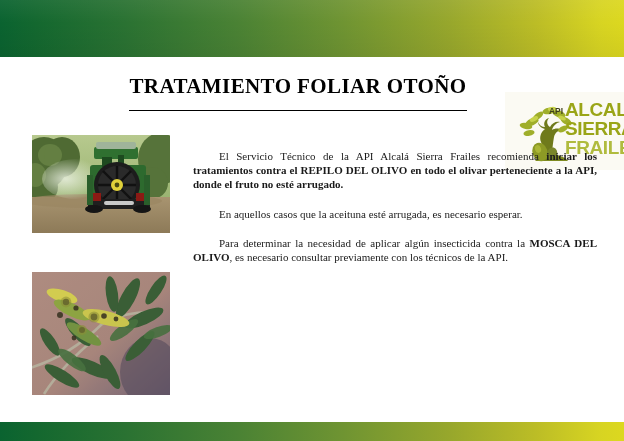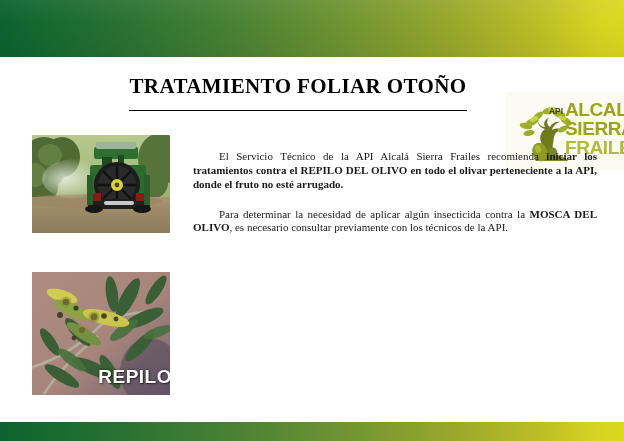--- a/index.html
+++ b/index.html
@@ -335,23 +335,23 @@
         <circle cx="42" cy="66" r="2.4"></circle>
       </g>
       <g fill="#8a8f2e" opacity="0.55">
         <circle cx="34" cy="30" r="5.4"></circle>
         <circle cx="62" cy="45" r="5.6"></circle>
         <circle cx="50" cy="58" r="5"></circle>
       </g>
 
       <rect x="0" y="0" width="138" height="123" fill="#9a8a86" opacity="0.1"></rect>
     </svg>
-    <div class="photo-caption">REPILO</div>
   </div>
 
   <div class="body-text">
     <p class="para"><span>El Servicio Técnico de la API Alcalá Sierra Frailes recomienda </span><b>iniciar los tratamientos contra el REPILO DEL OLIVO en todo el olivar perteneciente a la API, donde el fruto no esté arrugado.</b></p>
+    <p class="para"><span>En aquellos casos que la aceituna esté arrugada, es necesario esperar.</span></p>
     <p class="para"><span>Para determinar la necesidad de aplicar algún insecticida contra la </span><b>MOSCA DEL OLIVO</b><span>, es necesario consultar previamente con los técnicos de la API.</span></p>
   </div>
 
   <div class="bottom-band"></div>
 
 </div>
 
 </body></html>

